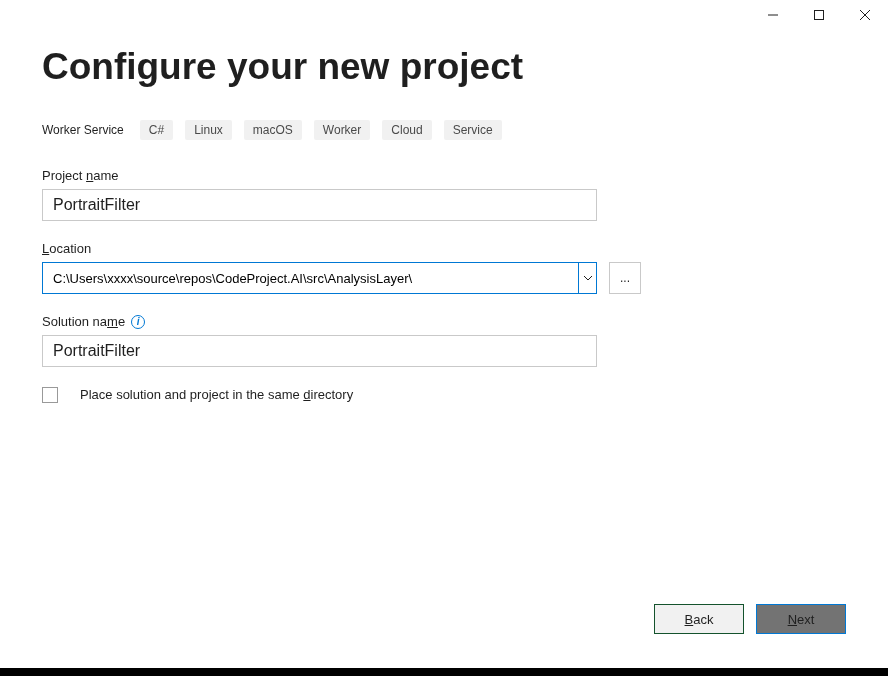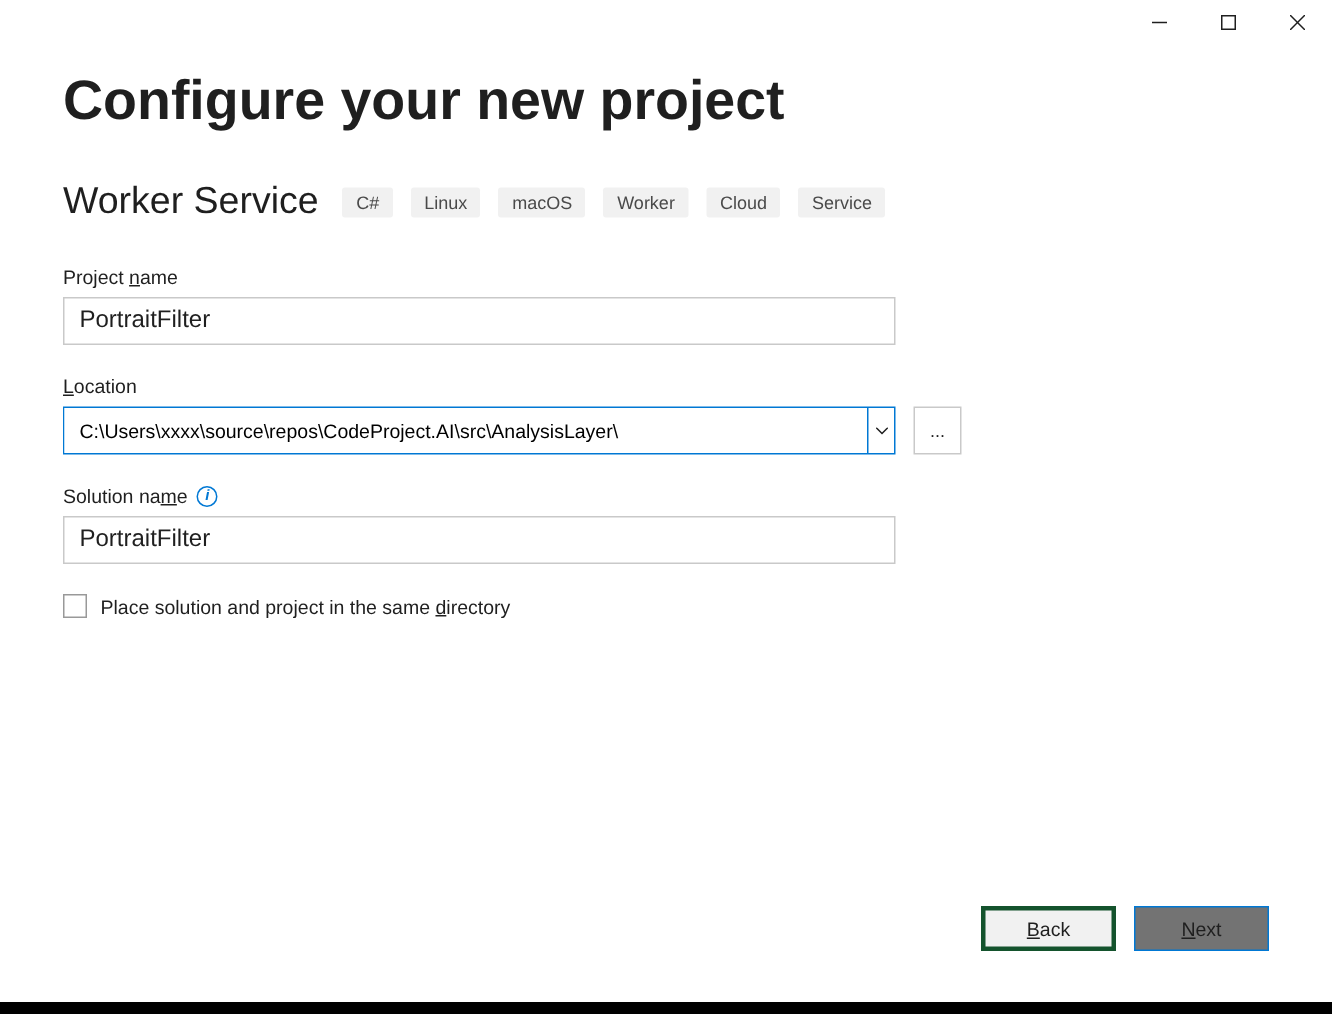--- a/index.html
+++ b/index.html
@@ -37,21 +37,21 @@
       color: #1f1f1f;
       margin-bottom: 32px;
     }
     .template-row {
       display: flex;
       align-items: center;
       gap: 12px;
       margin-bottom: 28px;
     }
     .template-name {
-      font-size: 25px;
+      font-size: 12px;
       font-weight: 400;
       color: #1f1f1f;
       margin-right: 4px;
     }
     .tag {
       font-size: 12px;
       background: #f1f1f1;
       color: #4a4a4a;
       padding: 3px 9px;
       border-radius: 2px;
@@ -117,22 +117,21 @@
       border-radius: 50%;
       display: inline-flex;
       align-items: center; justify-content: center;
       font-size: 10px;
       font-weight: 600;
       color: #0078d4;
       font-style: italic;
     }
     .checkbox-row {
       display: flex;
-      align-items: center;
-      gap: 9px;
+      gap: 22px;
       margin-top: 4px;
     }
     .checkbox {
       width: 16px; height: 16px;
       border: 1px solid #999;
       background: #fff;
     }
     .checkbox-label {
       font-size: 13px;
       color: #1f1f1f;
@@ -142,21 +141,21 @@
       bottom: 42px;
       right: 42px;
       display: flex;
       gap: 12px;
     }
     .nav-btn {
       width: 90px;
       height: 30px;
       font-size: 13px;
       font-family: inherit;
-      border: 3px solid #14532d;
+      border: 1px solid #14532d;
       background: #f1f1f1;
       display: flex; align-items: center; justify-content: center;
     }
     .nav-btn.primary {
       border: 1px solid #0078d4;
       background: #737373;
       color: #1f1f1f;
     }
     .bottom-bar {
       position: absolute;

